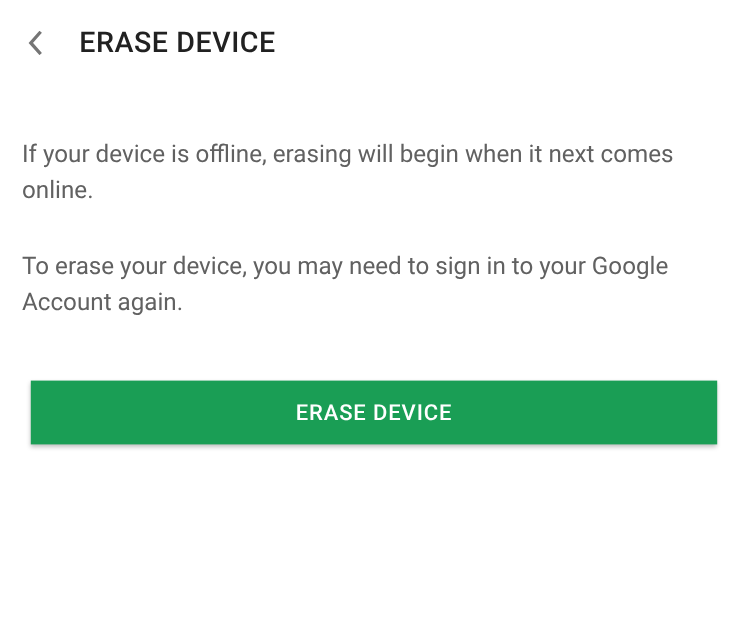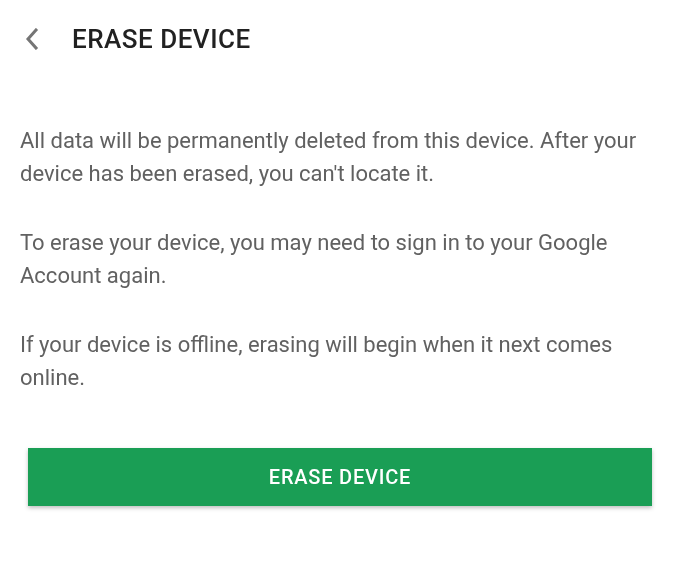--- a/index.html
+++ b/index.html
@@ -70,20 +70,19 @@
 <div class="header">
   <div class="back-icon">
     <svg viewBox="0 0 14 22" fill="none" stroke="#757575" stroke-width="3" stroke-linecap="square">
       <path d="M11 2 L3 11 L11 20"></path>
     </svg>
   </div>
   <div class="title">ERASE DEVICE</div>
 </div>
 
 <div class="content">
-  <p class="paragraph">All data will be permanently deleted from this device. After your device has been erased, you can't locate it.</p>
+  <p class="paragraph">If your device is offline, erasing will begin when it next comes online.</p>
   <p class="paragraph">To erase your device, you may need to sign in to your Google Account again.</p>
-  <p class="paragraph">If your device is offline, erasing will begin when it next comes online.</p>
 </div>
 
 <div class="button-wrap">
   <button class="erase-button">ERASE DEVICE</button>
 </div>
 
 </body></html>

